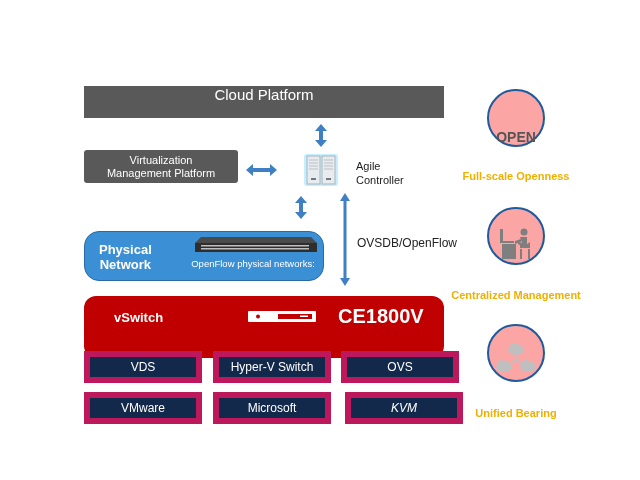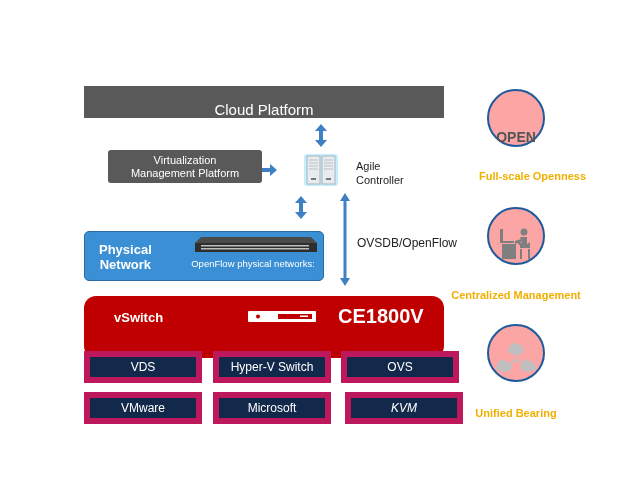--- a/index.html
+++ b/index.html
@@ -1,22 +1,22 @@
 <!DOCTYPE html>
 <html><head>
 <meta charset="utf-8">
 <style>
   html,body{margin:0;padding:0;background:#fff;}
   body{width:640px;height:480px;position:relative;overflow:hidden;font-family:"Liberation Sans",sans-serif;}
   .abs{position:absolute;box-sizing:border-box;}
-  .cloud{left:84px;top:86px;width:360px;height:32px;background:#595959;color:#fff;font-size:15px;display:flex;align-items:flex-end;justify-content:center;}
-  .virt{left:84px;top:150px;width:154px;height:33px;background:#595959;color:#fff;font-size:11px;line-height:13px;text-align:center;display:flex;flex-direction:column;align-items:center;justify-content:center;border-radius:3px;margin-left:24px;}
+  .cloud{left:84px;top:86px;width:360px;height:32px;background:#595959;color:#fff;font-size:15px;display:flex;align-items:flex-start;justify-content:center;}
+  .virt{left:84px;top:150px;width:154px;height:33px;background:#595959;color:#fff;font-size:11px;line-height:13px;text-align:center;display:flex;flex-direction:column;align-items:center;justify-content:center;border-radius:3px;}
   .ctrl-icon{left:303px;top:153px;width:36px;height:34px;}
   .agile{left:356px;top:159px;font-size:11px;line-height:14px;color:#222;}
-  .phys{left:84px;top:231px;width:240px;height:50px;background:#3b8fd4;border:1px solid #2a6aa3;border-radius:5px;}
+  .phys{left:84px;top:231px;width:240px;height:50px;background:#3b8fd4;border:1px solid #2a6aa3;border-radius:15px;}
   .phys-title{left:14px;top:10px;color:#fff;font-weight:bold;font-size:13px;line-height:15px;text-align:center;}
   .phys-sw{left:110px;top:5px;width:122px;height:16px;}
   .phys-sub{left:96px;top:26px;width:144px;color:#fff;font-size:9.5px;line-height:11px;text-align:center;}
   .ovsdb{left:357px;top:236px;font-size:12px;color:#222;}
   .vswitch{left:84px;top:296px;width:360px;height:62px;background:#c00000;border-radius:12px;color:#fff;}
   .vs-label{left:30px;top:14px;font-weight:bold;font-size:13px;}
   .vs-dev{left:164px;top:15px;width:68px;height:11px;}
   .vs-model{left:254px;top:9px;font-weight:bold;font-size:20px;}
   .cell{width:118px;height:32px;background:#13294b;color:#fff;font-size:12px;display:flex;align-items:center;justify-content:center;border:6px solid #be185d;}
   .circle{width:58px;height:58px;border:2px solid #1f5a9c;border-radius:50%;background:#fca5a5;display:flex;align-items:flex-end;justify-content:center;}
@@ -120,21 +120,21 @@
 <div class="abs cell" style="left:213px;top:392px;">
     <span>Microsoft</span>
   </div>
 <div class="abs cell" style="left:345px;top:392px;font-style:italic;">
     <span>KVM</span>
   </div>
 
 <div class="abs circle" style="left:487px;top:89px;">
   <span class="open-txt">OPEN</span>
 </div>
-<div class="abs feat" style="left:446px;top:170px;width:140px;text-align:right;">Full-scale Openness</div>
+<div class="abs feat" style="left:446px;top:170px;width:140px;">Full-scale Openness</div>
 
 <div class="abs circle" style="left:487px;top:207px;">
   <svg width="40" height="40" viewBox="0 0 40 40">
     <g fill="#7f7f7f">
       <rect x="4" y="6" width="3" height="14"></rect>
       <rect x="4" y="18" width="14" height="2"></rect>
       <rect x="6" y="21" width="14" height="15"></rect>
       <circle cx="28" cy="9" r="3.5"></circle>
       <path d="M24 14 h7 v10 h-4 l-5 -3 v-2 l4 1 z"></path>
       <path d="M19 18 l6 -2 v3 l-6 2 z"></path>

